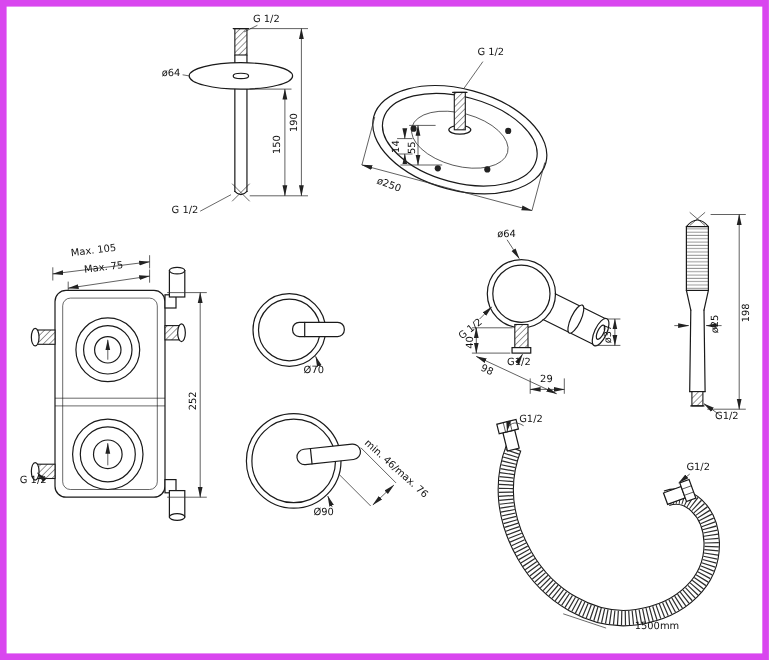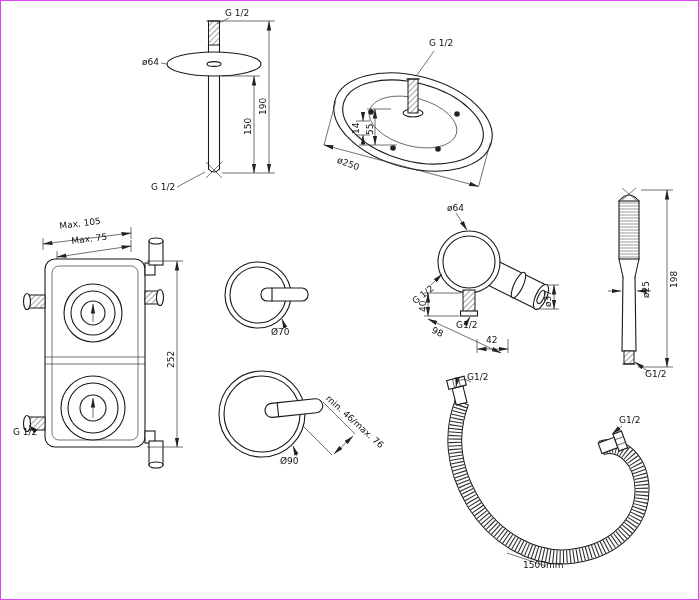--- a/index.html
+++ b/index.html
@@ -1,18 +1,18 @@
 <!DOCTYPE html>
 <html><head>
 <meta charset="utf-8">
 <style>
   * { margin:0; padding:0; box-sizing:border-box; }
   html,body { background:#fff; font-family:"DejaVu Sans", sans-serif; }
   #canvas { position:relative; width:699px; height:600px; background:#ffffff;
-            border:1px solid #d946ef; overflow:hidden; }
+            border:6px solid #d946ef; overflow:hidden; }
   #canvas > svg { position:absolute; left:0; top:0; }
   .lbl { position:absolute; font-size:9px; line-height:1; color:#111;
          white-space:nowrap; letter-spacing:0; }
   .rot { transform-origin:0 0; }
   .ln   { fill:none; stroke:#1a1a1a; stroke-width:1.1; stroke-linejoin:round; stroke-linecap:round; }
   .fw   { fill:#ffffff; stroke:#1a1a1a; stroke-width:1.1; }
   .thin { fill:none; stroke:#1a1a1a; stroke-width:0.6; }
   .dim  { fill:none; stroke:#333333; stroke-width:0.7; }
 </style>
 </head>
@@ -223,24 +223,24 @@
 
   <span class="lbl" style="left:270px;top:327px">Ø70</span>
   <span class="lbl" style="left:279px;top:456px">Ø90</span>
   <span class="lbl rot" style="left:329px;top:393px;transform:rotate(42deg)">min. 46/max. 76</span>
 
   <span class="lbl" style="left:446px;top:203px">ø64</span>
   <span class="lbl rot" style="left:410px;top:298px;transform:rotate(-38deg)">G 1/2</span>
   <span class="lbl rot" style="left:418px;top:311px;transform:rotate(-90deg)">40</span>
   <span class="lbl rot" style="left:433px;top:325px;transform:rotate(25deg)">98</span>
   <span class="lbl" style="left:455px;top:320px">G1/2</span>
-  <span class="lbl" style="left:485px;top:335px">42</span>
+  <span class="lbl" style="left:485px;top:335px">29</span>
   <span class="lbl rot" style="left:543px;top:306px;transform:rotate(-90deg)">ø37</span>
 
   <span class="lbl rot" style="left:669px;top:287px;transform:rotate(-90deg)">198</span>
   <span class="lbl rot" style="left:641px;top:297px;transform:rotate(-90deg)">ø25</span>
   <span class="lbl" style="left:644px;top:369px">G1/2</span>
 
   <span class="lbl" style="left:466px;top:372px">G1/2</span>
   <span class="lbl" style="left:618px;top:415px">G1/2</span>
-  <span class="lbl" style="left:522px;top:560px">1500mm</span>
+  <span class="lbl" style="left:571px;top:560px">1500mm</span>
 
 </div>
 
 </body></html>

